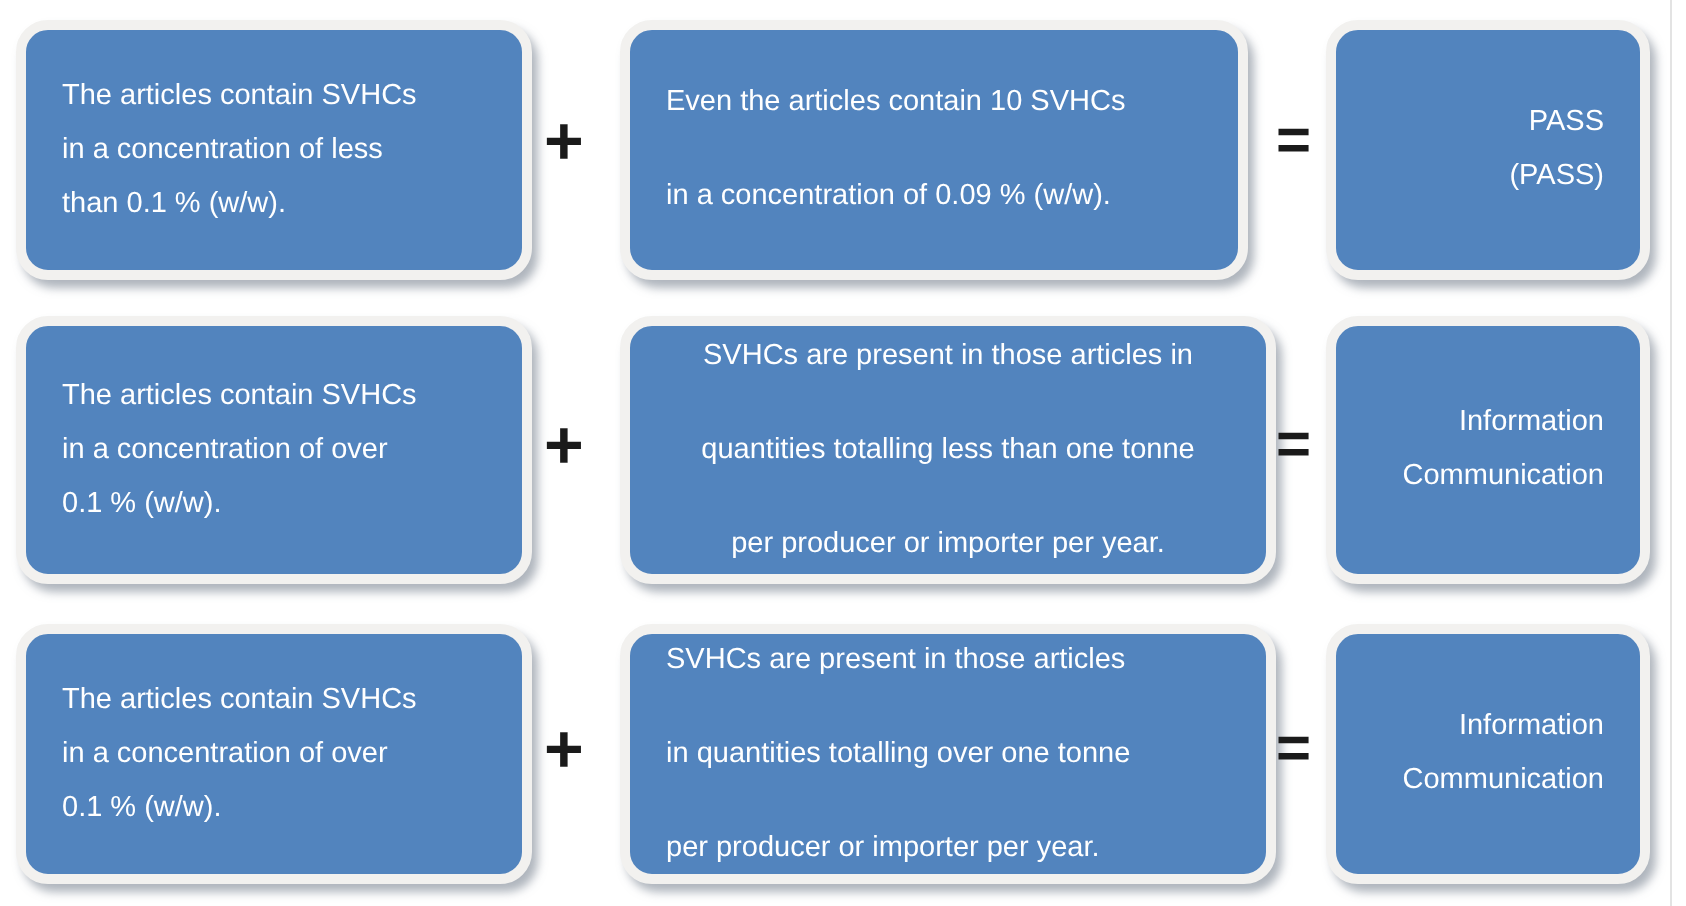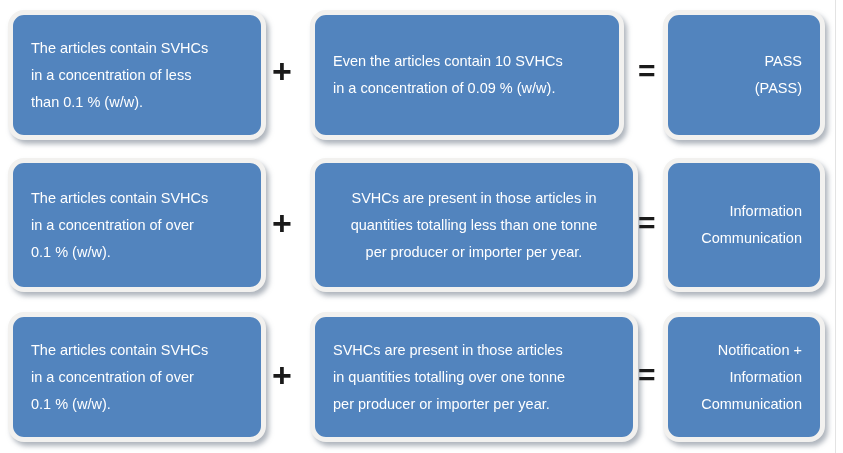--- a/index.html
+++ b/index.html
@@ -63,21 +63,21 @@
     color: #ffffff;
     white-space: nowrap;
   }
 
   .box.left  .line { text-align: left; }
   .box.mid   .line { text-align: left; }
   .box.right .line { text-align: right; }
 
   
   .col-left  { left: 8px;   width: 258px; }
-  .col-mid   { left: 310px; }
+  .col-mid   { left: 310px; gap: 20px; }
   .col-right { left: 663px; width: 162px; }
 
   .row-1 .col-mid { width: 314px; }
   .row-2 .col-mid { width: 328px; align-items: center; }
   .row-3 .col-mid { width: 328px; }
 
   .row-1 .box { top: 2px;  height: 130px; }
   .row-2 .box { top: 2px;  height: 134px; }
   .row-3 .box { top: 2px;  height: 130px; }
 
@@ -173,20 +173,19 @@
 
     <div class="box mid col-mid">
       <div class="line">SVHCs are present in those articles</div>
       <div class="line">in quantities totalling over one tonne</div>
       <div class="line">per producer or importer per year.</div>
     </div>
 
     <div class="op op-equals">=</div>
 
     <div class="box right col-right">
-      <div class="line">Notification +</div>
       <div class="line">Information</div>
       <div class="line">Communication</div>
     </div>
 
   </div>
 
 </div>
 
 </body></html>

